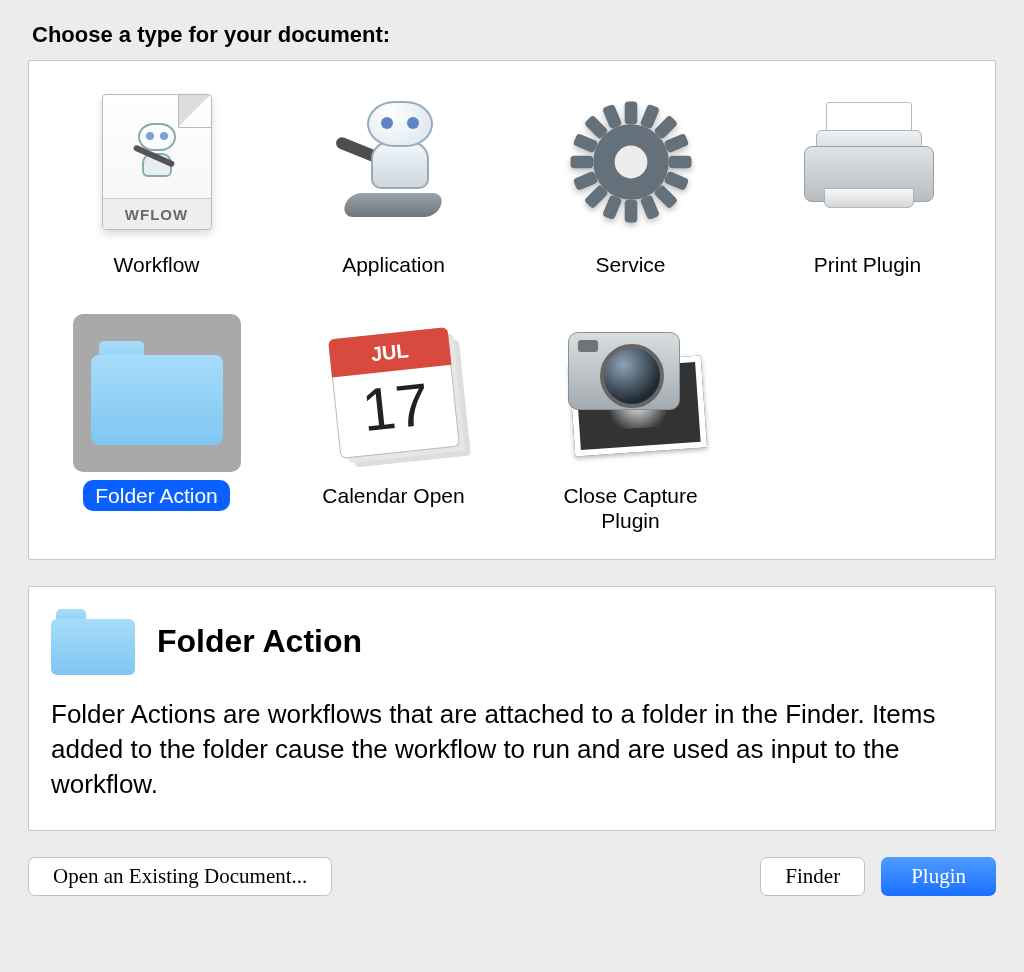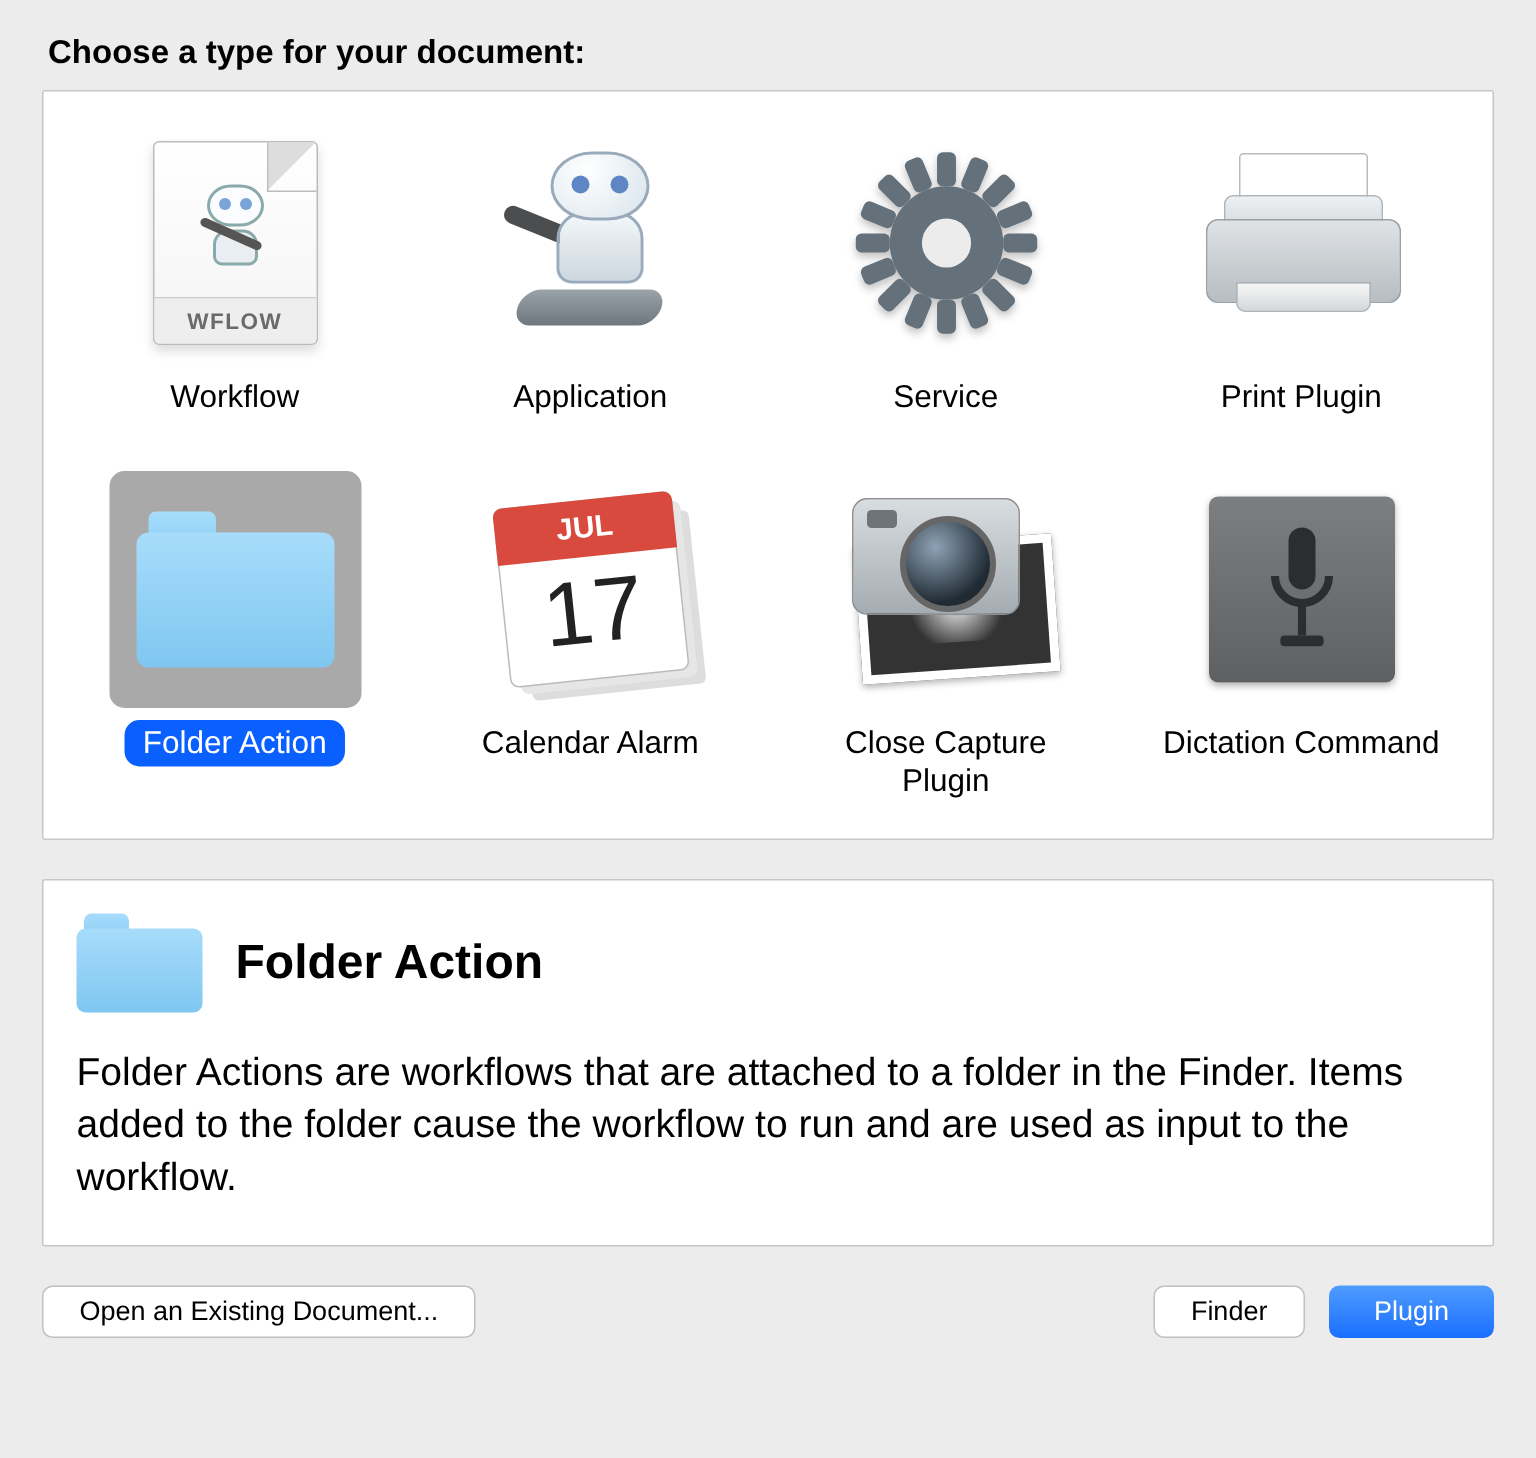--- a/index.html
+++ b/index.html
@@ -62,26 +62,27 @@
     padding:22px 22px 28px 22px;
   }
   .desc-head { display:flex; align-items:center; gap:22px; }
   .desc-title { font-weight:800; font-size:32px; }
   .desc-text { margin-top:22px; font-size:26px; line-height:1.35; }
   .spacer { flex:1; }
 
   
   .footer { display:flex; align-items:center; margin-top:26px; gap:16px; }
   .btn {
-    font-size:18px;
+    font-size:21px;
     padding:6px 24px;
     border-radius:7px;
     border:1px solid #c0c0c0;
     background:#fff;
     cursor:pointer;
+    font-family:Liberation Serif, serif;
   }
   .btn.primary {
     border:none;
     background:linear-gradient(#4f9cff,#1a6eff);
     color:#fff;
     padding:7px 30px;
   }
 
   
 
@@ -264,48 +265,35 @@
       </div>
 
       <div class="item">
         <div class="icon-box">
           <div class="ic-cal">
             <div class="page"></div>
             <div class="hdr">JUL</div>
             <div class="num">17</div>
           </div>
         </div>
-        <div class="label">Calendar Alarm</div>
+        <div class="label">Calendar Open</div>
       </div>
 
       <div class="item">
         <div class="icon-box">
           <div class="ic-cam">
             <div class="photo"></div>
               <div class="body"></div>
               <div class="flash"></div>
               <div class="lens"></div>
           </div>
         </div>
         <div class="label">Close Capture Plugin</div>
       </div>
 
-      <div class="item">
-        <div class="icon-box">
-          <div class="ic-dict">
-            <svg viewBox="0 0 60 100">
-              <rect x="20" y="4" width="20" height="46" rx="10"></rect>
-              <path d="M10 40 a20 20 0 0 0 40 0" fill="none" stroke="#2c2d2e" stroke-width="6"></path>
-              <rect x="27" y="62" width="6" height="22"></rect>
-              <rect x="14" y="84" width="32" height="8" rx="3"></rect>
-            </svg>
-          </div>
-        </div>
-        <div class="label">Dictation Command</div>
-      </div>
 
     </div>
   </div>
 
   <div class="desc">
     <div class="desc-head">
       <div class="ic-folder blue sm">
         <div class="tab"></div>
           <div class="body"></div>
       </div>

